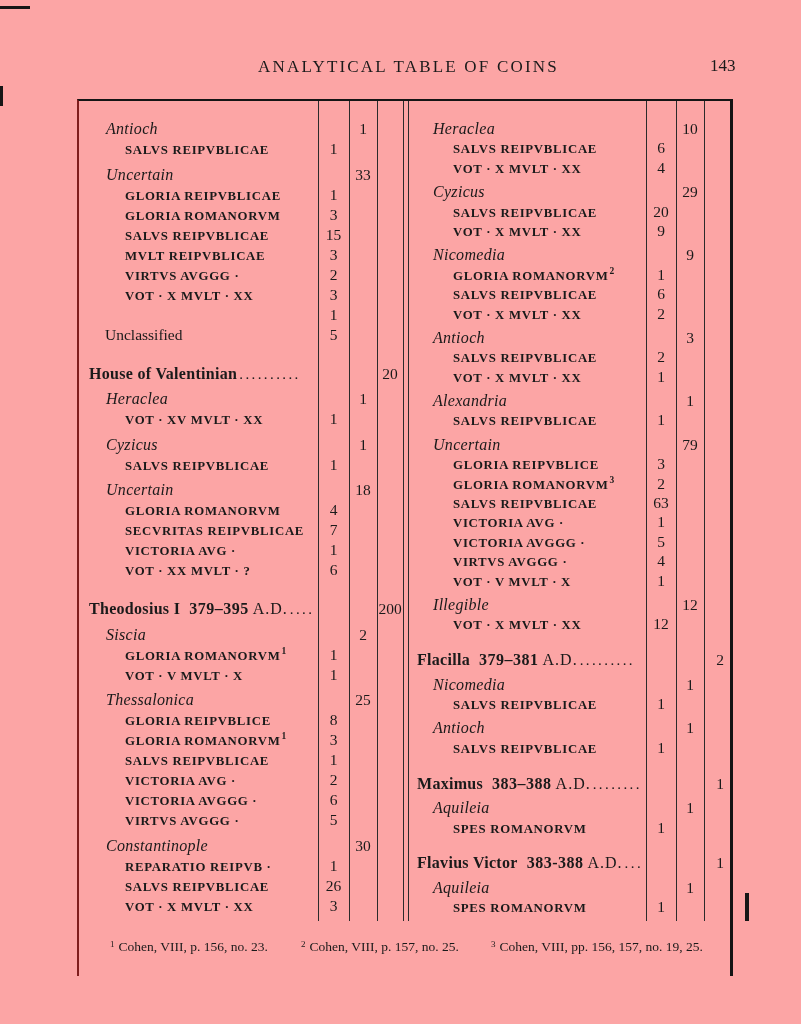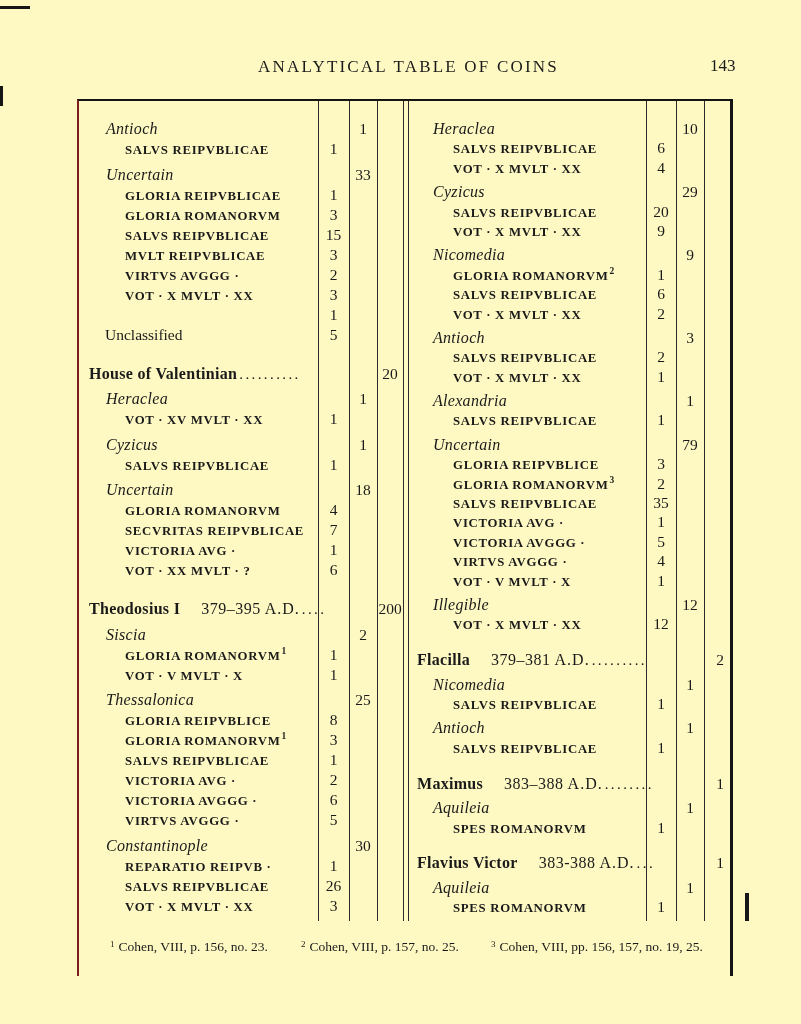--- a/index.html
+++ b/index.html
@@ -1,18 +1,18 @@
 <!DOCTYPE html>
 <html><head>
 <meta charset="utf-8">
 <style>
   html,body{margin:0;padding:0;}
   .page{
     position:relative; width:801px; height:1024px;
-    background:#fef9c3; color:#1a1a1a; overflow:hidden;
+    background:#fca5a5; color:#1a1a1a; overflow:hidden;
     font-family:"Liberation Serif","DejaVu Serif",serif;
   }
   .running-title{
     position:absolute; top:57px; left:36px; width:745px;
     text-align:center; font-size:17px; letter-spacing:2.2px; white-space:nowrap;
   }
   .page-number{ position:absolute; top:56px; left:710px; font-size:17px; }
 
   .table-frame{
     position:absolute; left:77px; top:99px; width:656px; height:877px;
@@ -41,21 +41,21 @@
 
   .row .txt{ display:inline-block; }
   .row.ruler  .txt{ padding-left:10px; font-weight:bold; font-size:16px; letter-spacing:0.3px; }
   .row.mint   .txt{ padding-left:27px; font-style:italic; font-size:16px; letter-spacing:0.3px; }
   .row.legend .txt{ padding-left:46px; font-weight:bold; font-size:12.8px; letter-spacing:0.7px; }
   .row.plain  .txt{ padding-left:26px; font-size:15.5px; }
   .col-right .row.ruler .txt{ padding-left:8px; }
   .col-right .row.mint  .txt{ padding-left:24px; }
   .col-right .row.legend .txt{ padding-left:44px; }
 
-  .row .date{ font-weight:normal; font-size:16px; margin-left:21px; letter-spacing:0.5px; }
+  .row .date{ font-weight:bold; font-size:16px; margin-left:9px; letter-spacing:0.5px; }
   .row .ad{ font-weight:normal; font-size:16px; letter-spacing:1px; margin-left:4px; }
   .row .dots{ font-weight:normal; font-size:15px; letter-spacing:2.4px; margin-left:2px; }
   .row sup{ font-size:9.5px; vertical-align:6px; line-height:0; margin-left:1px; }
 
   .num{ position:absolute; top:0; text-align:center; font-size:15.5px; font-weight:normal; letter-spacing:0; }
   .col-left  .num.n1{ left:239px; width:31px; }
   .col-left  .num.n2{ left:270px; width:28px; }
   .col-left  .num.n3{ left:298px; width:26px; }
   .col-right .num.n1{ left:237px; width:30px; }
   .col-right .num.n2{ left:267px; width:28px; }
@@ -143,21 +143,21 @@
         <div class="row legend"><span class="txt"><span>SALVS REIPVBLICAE</span></span><span class="num n1">6</span></div>
         <div class="row legend"><span class="txt"><span>VOT · X MVLT · XX</span></span><span class="num n1">2</span></div>
         <div class="row mint"><span class="txt"><span>Antioch</span></span><span class="num n2">3</span></div>
         <div class="row legend"><span class="txt"><span>SALVS REIPVBLICAE</span></span><span class="num n1">2</span></div>
         <div class="row legend"><span class="txt"><span>VOT · X MVLT · XX</span></span><span class="num n1">1</span></div>
         <div class="row mint"><span class="txt"><span>Alexandria</span></span><span class="num n2">1</span></div>
         <div class="row legend"><span class="txt"><span>SALVS REIPVBLICAE</span></span><span class="num n1">1</span></div>
         <div class="row mint"><span class="txt"><span>Uncertain</span></span><span class="num n2">79</span></div>
         <div class="row legend"><span class="txt"><span>GLORIA REIPVBLICE</span></span><span class="num n1">3</span></div>
         <div class="row legend"><span class="txt"><span>GLORIA ROMANORVM</span><sup>3</sup></span><span class="num n1">2</span></div>
-        <div class="row legend"><span class="txt"><span>SALVS REIPVBLICAE</span></span><span class="num n1">35</span></div>
+        <div class="row legend"><span class="txt"><span>SALVS REIPVBLICAE</span></span><span class="num n1">63</span></div>
         <div class="row legend"><span class="txt"><span>VICTORIA AVG ·</span></span><span class="num n1">1</span></div>
         <div class="row legend"><span class="txt"><span>VICTORIA AVGGG ·</span></span><span class="num n1">5</span></div>
         <div class="row legend"><span class="txt"><span>VIRTVS AVGGG ·</span></span><span class="num n1">4</span></div>
         <div class="row legend"><span class="txt"><span>VOT · V MVLT · X</span></span><span class="num n1">1</span></div>
         <div class="row mint"><span class="txt"><span>Illegible</span></span><span class="num n2">12</span></div>
         <div class="row legend"><span class="txt"><span>VOT · X MVLT · XX</span></span><span class="num n1">12</span></div>
         <div class="row ruler"><span class="txt"><span>Flacilla</span><span class="date">379–381</span><span class="ad">A.D.</span><span class="dots">.........</span></span><span class="num n3">2</span></div>
         <div class="row mint"><span class="txt"><span>Nicomedia</span></span><span class="num n2">1</span></div>
         <div class="row legend"><span class="txt"><span>SALVS REIPVBLICAE</span></span><span class="num n1">1</span></div>
         <div class="row mint"><span class="txt"><span>Antioch</span></span><span class="num n2">1</span></div>

